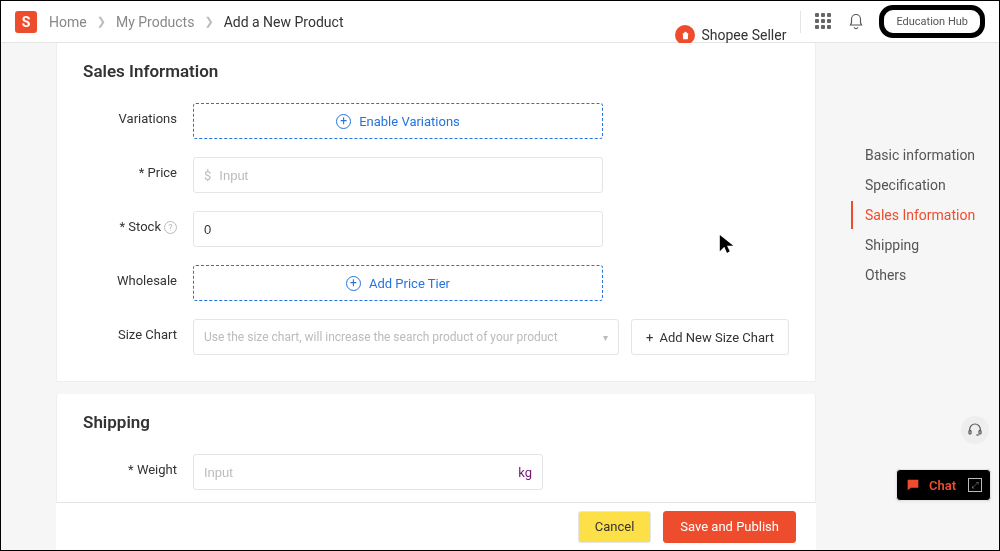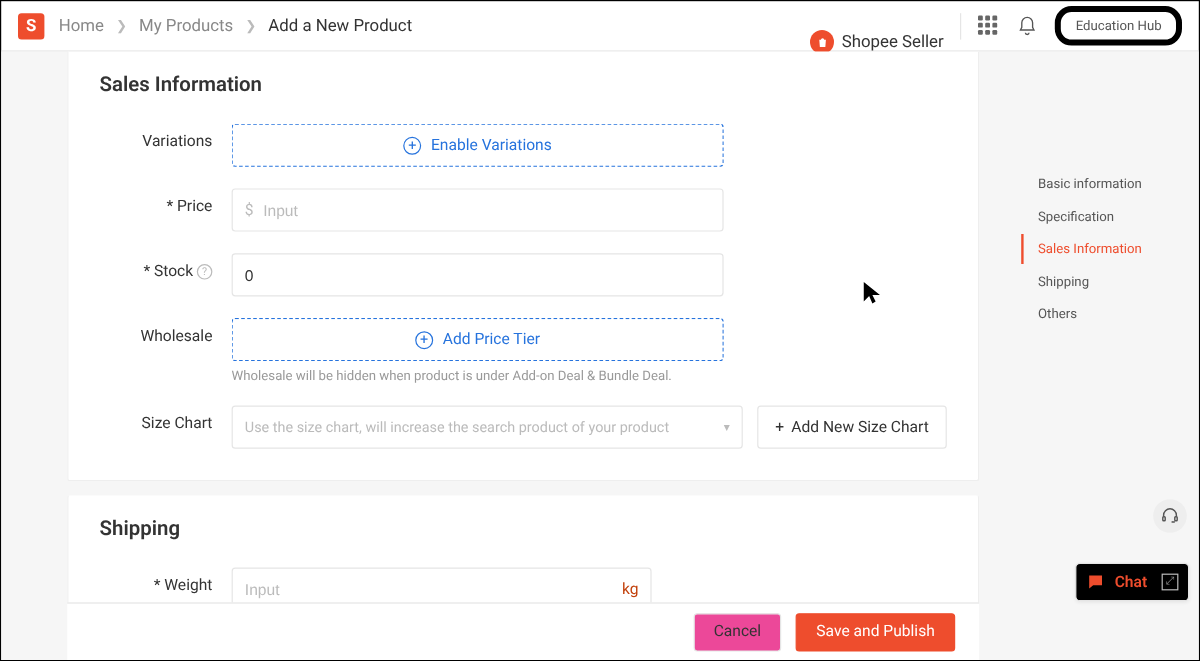--- a/index.html
+++ b/index.html
@@ -107,21 +107,21 @@
     border: 1px solid #e5e5e5; border-radius: 3px;
     height: 36px; display:flex; align-items:center; padding: 0 10px;
     color:#333; background:#fff;
   }
   .input-box input {
     border:none; outline:none; flex:1; font-size:13px; color:#333;
     height: 100%; background:transparent;
   }
   .input-box input::placeholder { color: #bbb; }
   .input-box .prefix { color:#bbb; margin-right:8px; }
-  .input-box .suffix { color:#c2410c; margin-left:8px; }
+  .input-box .suffix { color:#701a75; margin-left:8px; }
   .hint {
     font-size: 11px; color: #999; margin-top: 6px;
   }
   .size-row { display:flex; gap: 12px; }
   .select-box {
     flex: 1;
     border: 1px solid #e5e5e5; border-radius: 3px;
     height: 36px; display:flex; align-items:center; padding: 0 10px;
     color:#bbb; font-size: 12px; cursor:pointer;
     justify-content: space-between;
@@ -132,39 +132,39 @@
     height: 36px; padding: 0 14px; display:flex; align-items:center; gap:6px;
     font-size: 13px; color:#333; cursor:pointer;
   }
   .dims { display:flex; gap: 10px; }
   .dims .input-box { width: 106px; }
   
   .side-nav {
     flex:1; padding-top: 98px; padding-left: 30px;
   }
   .side-nav .nav-item {
-    font-size: 11px; color:#555; padding: 6px 0 6px 12px;
+    font-size: 14px; color:#555; padding: 6px 0 6px 12px;
     cursor:pointer; border-left: 2px solid transparent;
     margin-bottom: 2px;
   }
   .side-nav .nav-item.active {
     color: #ee4d2d; border-left-color: #ee4d2d;
   }
   
   .footer {
     position: absolute; left:55px; width:760px; bottom:0;
     height: 48px; background:#fff; border-top:1px solid #e5e5e5;
     display:flex; align-items:center; justify-content:flex-end;
     padding: 0 20px; gap: 12px;
   }
   .btn {
     height: 32px; padding: 0 16px; border-radius: 3px;
     font-size: 13px; cursor:pointer; display:flex; align-items:center;
   }
-  .btn-default { background:#ec4899; border:1px solid #e5e5e5; color:#333; }
+  .btn-default { background:#fde047; border:1px solid #e5e5e5; color:#333; }
   .btn-primary { background:#ee4d2d; border:1px solid #ee4d2d; color:#fff; }
   
   .cursor {
     position:absolute; left:717px; top:232px; width:18px; height:22px;
     pointer-events:none;
   }
   .cursor svg { width:18px; height:22px; }
   
   .float-r {
     position:absolute; right:10px; display:flex; align-items:center;
@@ -267,21 +267,20 @@
         </div>
       </div>
 
       <div class="field-row">
         <div class="field-label">Wholesale</div>
         <div class="field-body">
           <div class="dashed-btn" style="width:410px">
             <span class="plus-circle">+</span>
             <span>Add Price Tier</span>
           </div>
-          <div class="hint">Wholesale will be hidden when product is under Add-on Deal &amp; Bundle Deal.</div>
         </div>
       </div>
 
       <div class="field-row" style="margin-bottom:0">
         <div class="field-label">Size Chart</div>
         <div class="field-body size-row">
           <div class="select-box">
             <span>Use the size chart, will increase the search product of your product</span>
             <span class="chev-d">▾</span>
           </div>

